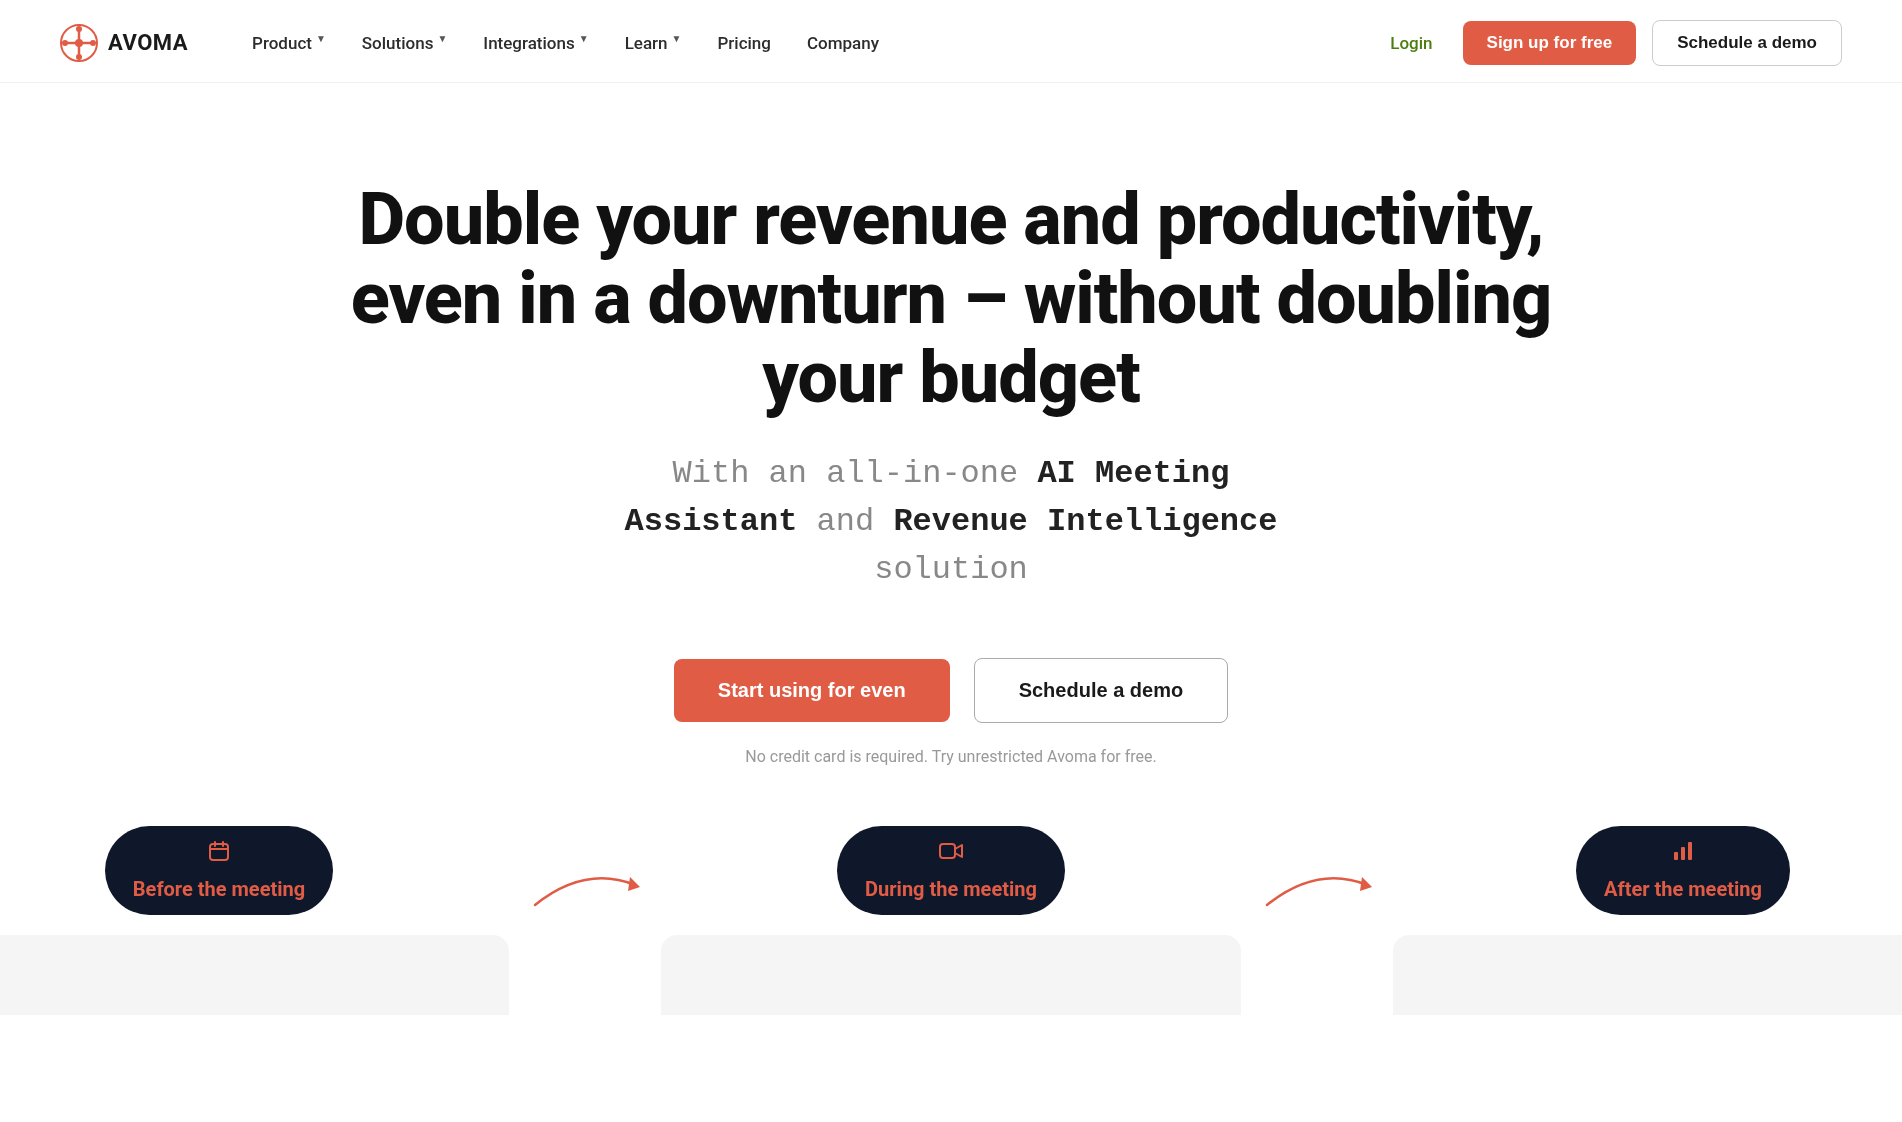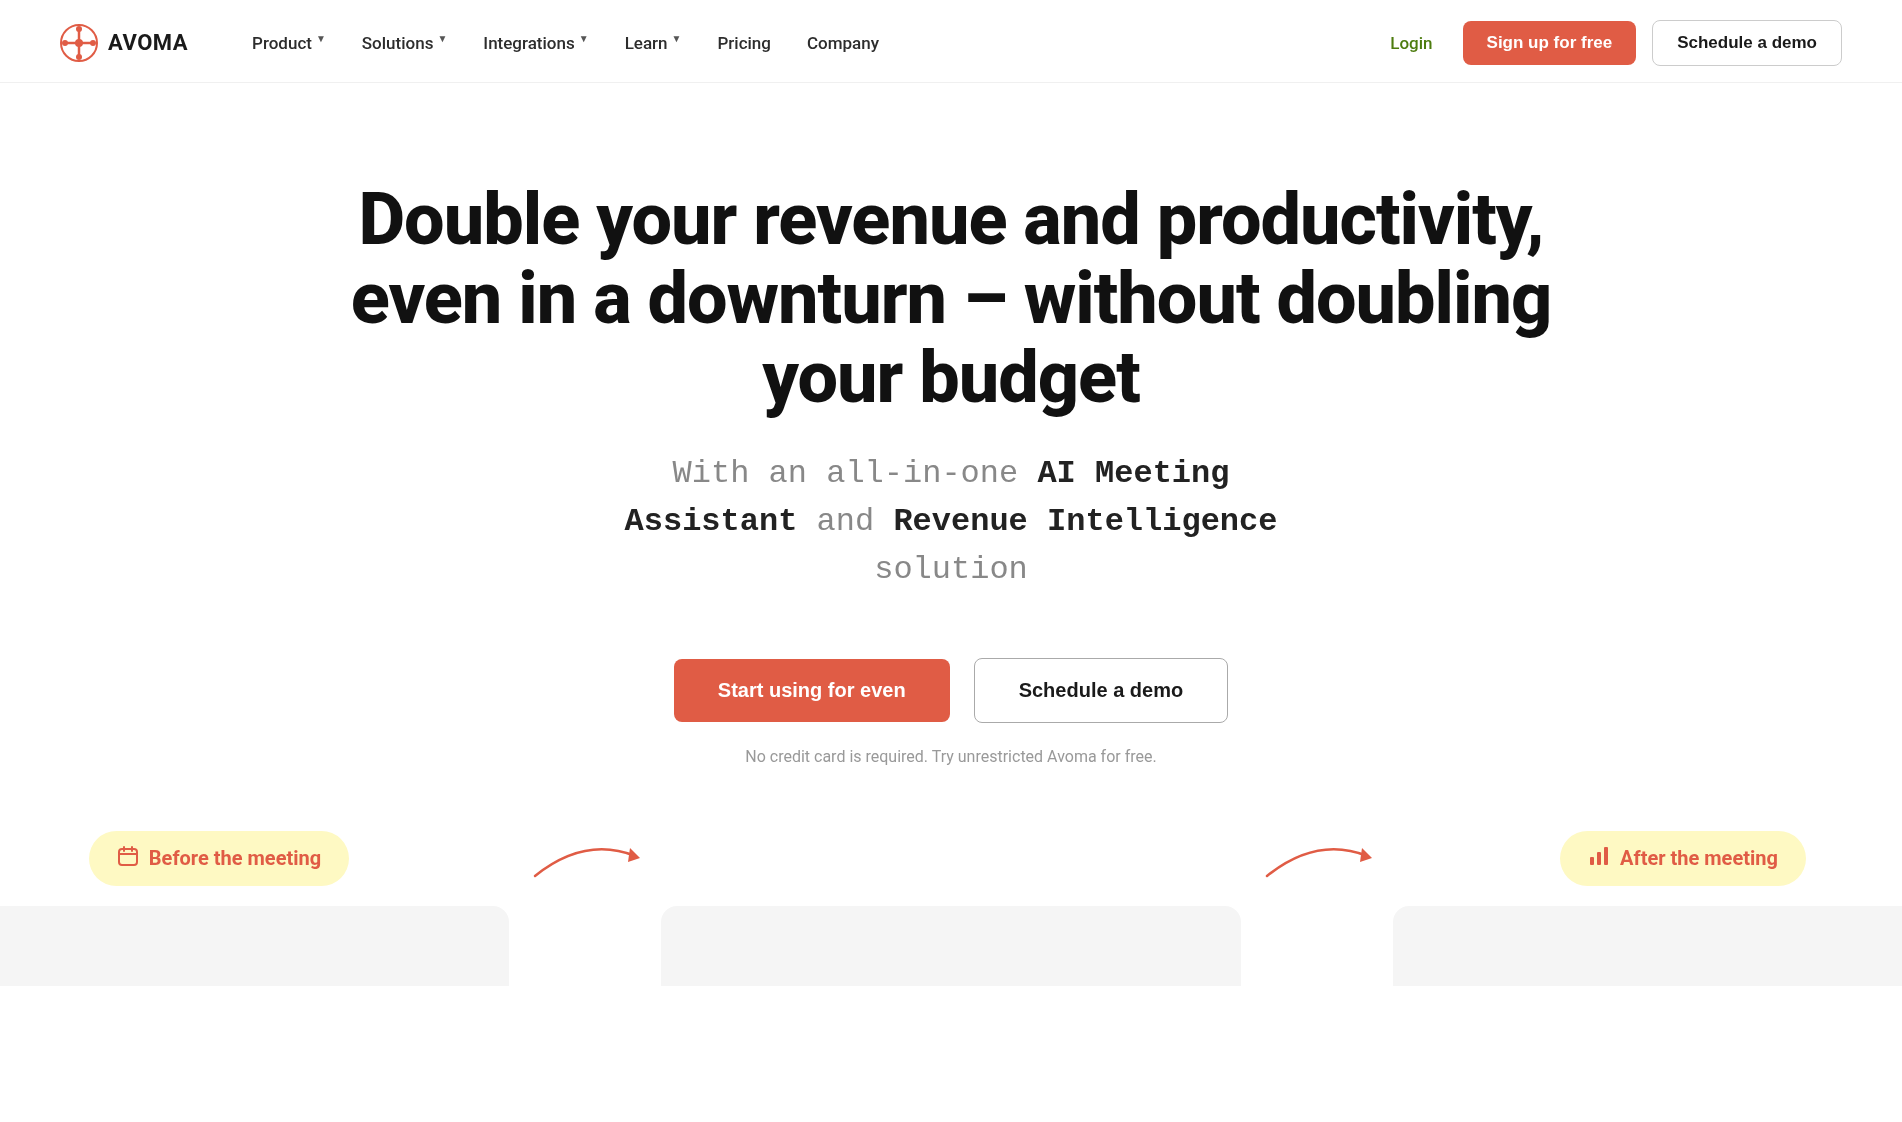--- a/index.html
+++ b/index.html
@@ -199,29 +199,30 @@
       display: flex;
       flex-direction: column;
       align-items: center;
       position: relative;
     }
 
     .tab-pill {
       display: flex;
       align-items: center;
       gap: 10px;
-      background: #fef9c3;
+      background: #0f172a;
       border-radius: 50px;
       padding: 14px 28px;
       font-size: 20px;
       font-weight: 700;
       color: #e05c45;
       cursor: pointer;
       z-index: 2;
       position: relative;
+      flex-direction: column;
     }
 
     .tab-icon {
       font-size: 20px;
     }
 
     .tab-card {
       width: 580px;
       height: 80px;
       background: #f5f5f5;
@@ -324,20 +325,29 @@
     </div>
 
     <div class="arrow-connector">
       <svg class="arrow-svg" viewBox="0 0 120 60" fill="none" xmlns="http://www.w3.org/2000/svg">
         <path d="M10 50 Q60 10 110 30" stroke="#e05c45" stroke-width="2.5" fill="none" stroke-linecap="round"></path>
         <polygon points="105,22 115,32 103,36" fill="#e05c45"></polygon>
       </svg>
     </div>
 
     <div class="tab-section">
+      <div class="tab-pill">
+        <span class="tab-icon">
+          <svg width="24" height="22" viewBox="0 0 24 22" fill="none" xmlns="http://www.w3.org/2000/svg">
+            <rect x="1" y="4" width="15" height="14" rx="3" stroke="#e05c45" stroke-width="2" fill="none"></rect>
+            <path d="M16 9 L23 5 L23 17 L16 13 Z" stroke="#e05c45" stroke-width="2" fill="none" stroke-linejoin="round"></path>
+          </svg>
+        </span>
+        <span>During the meeting</span>
+      </div>
       <div class="tab-card"></div>
     </div>
 
     <div class="arrow-connector">
       <svg class="arrow-svg" viewBox="0 0 120 60" fill="none" xmlns="http://www.w3.org/2000/svg">
         <path d="M10 50 Q60 10 110 30" stroke="#e05c45" stroke-width="2.5" fill="none" stroke-linecap="round"></path>
         <polygon points="105,22 115,32 103,36" fill="#e05c45"></polygon>
       </svg>
     </div>
 

